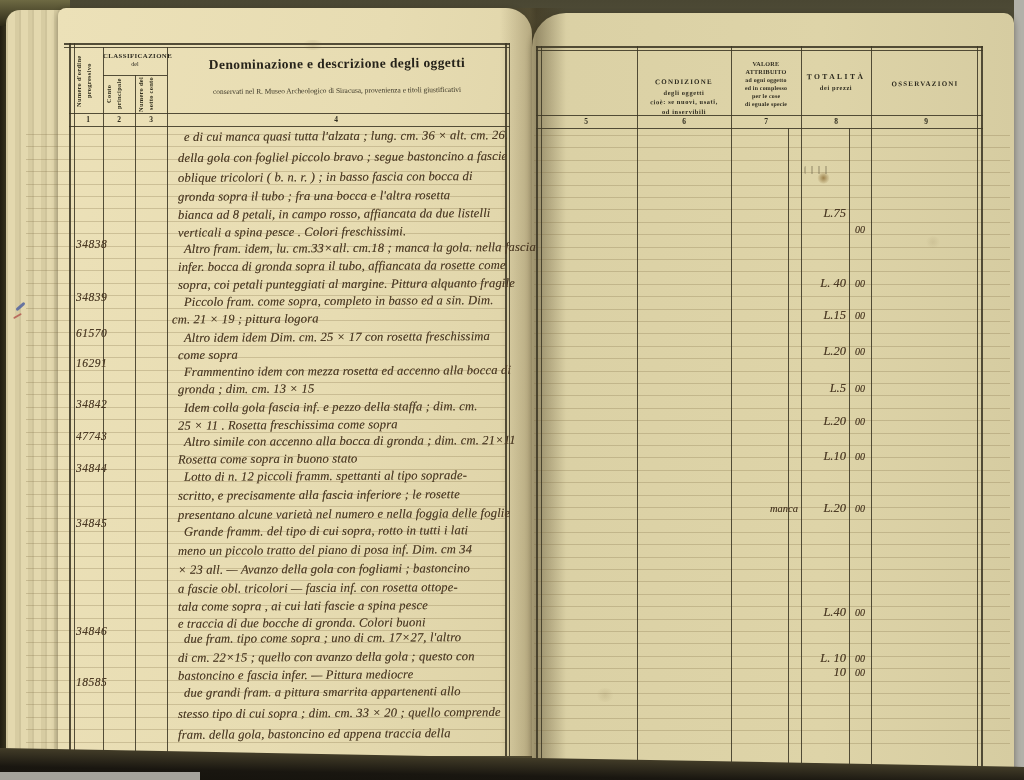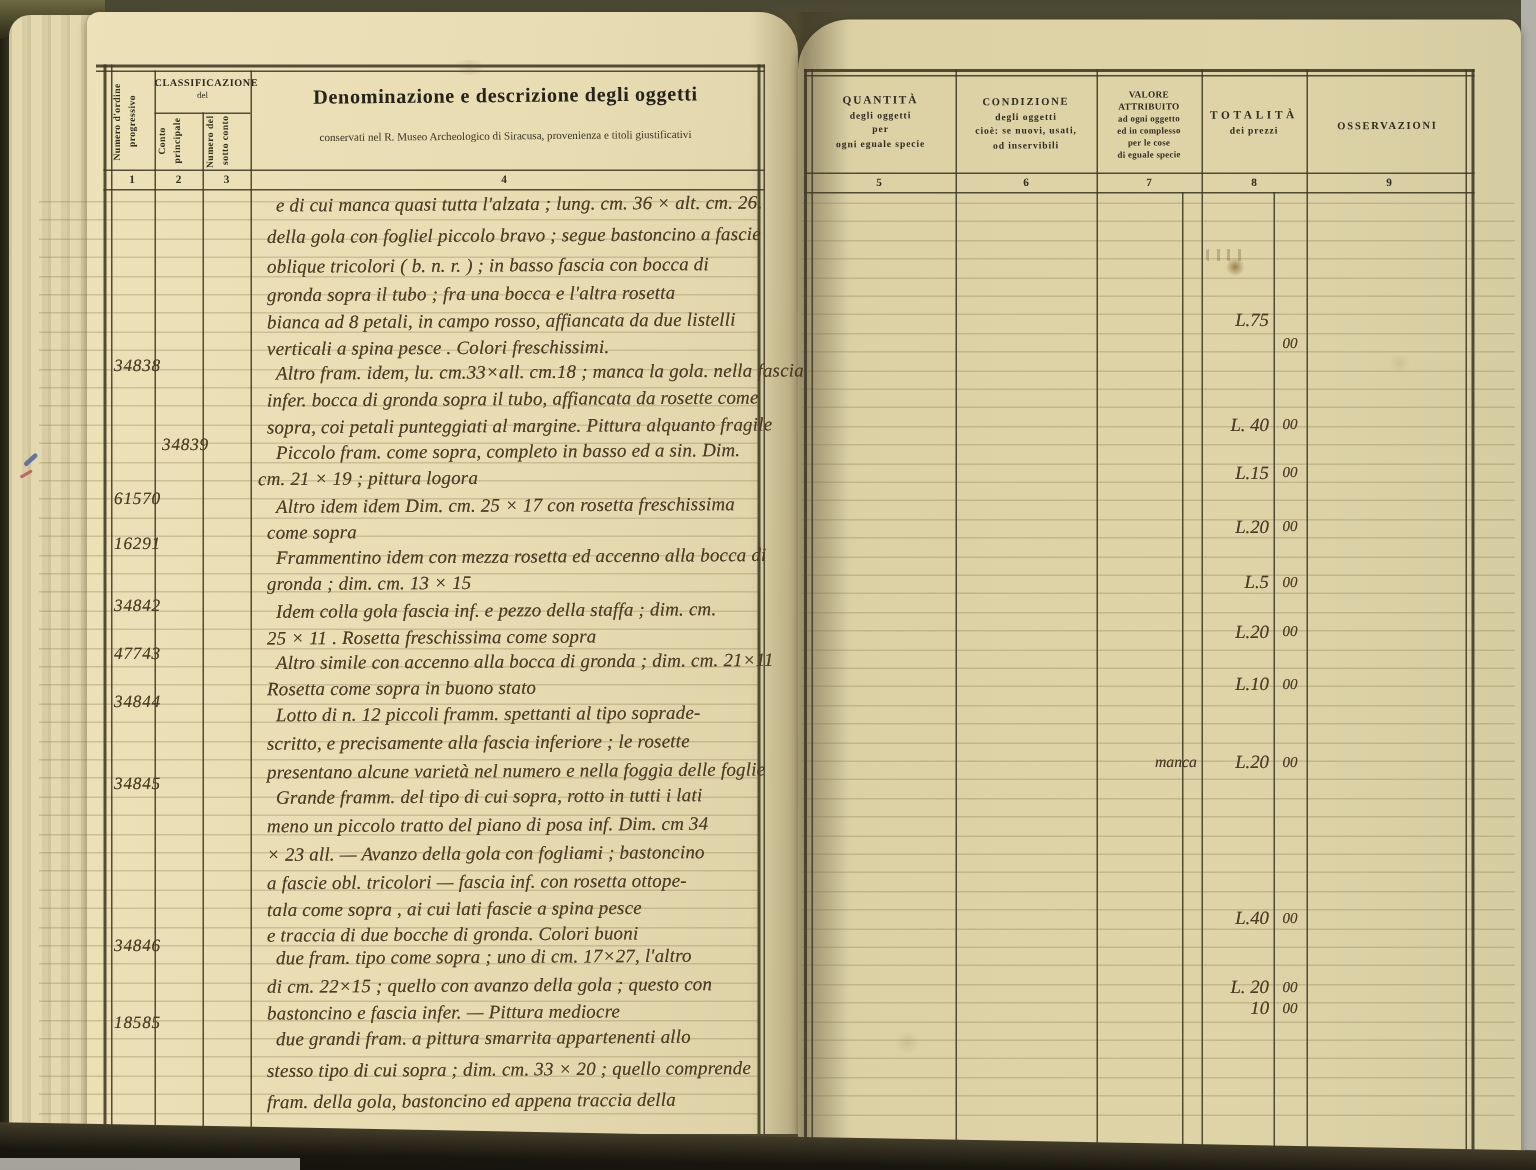--- a/index.html
+++ b/index.html
@@ -215,21 +215,21 @@
       <div class="colnum" style="left: 88px; top: 115px;">1</div>
       <div class="colnum" style="left: 119px; top: 115px;">2</div>
       <div class="colnum" style="left: 151px; top: 115px;">3</div>
       <div class="colnum" style="left: 336px; top: 115px;">4</div>
       <div class="colnum" style="left: 586px; top: 117px;">5</div>
       <div class="colnum" style="left: 684px; top: 117px;">6</div>
       <div class="colnum" style="left: 766px; top: 117px;">7</div>
       <div class="colnum" style="left: 836px; top: 117px;">8</div>
       <div class="colnum" style="left: 926px; top: 117px;">9</div>
       <div class="hw hw-num" style="left: 76px; top: 238px;">34838</div>
-      <div class="hw hw-num" style="left: 76px; top: 291px; padding-left: 32px;">34839</div>
+      <div class="hw hw-num" style="left: 76px; top: 291px;">34839</div>
       <div class="hw hw-num" style="left: 76px; top: 327px;">61570</div>
       <div class="hw hw-num" style="left: 76px; top: 357px;">16291</div>
       <div class="hw hw-num" style="left: 76px; top: 398px;">34842</div>
       <div class="hw hw-num" style="left: 76px; top: 430px;">47743</div>
       <div class="hw hw-num" style="left: 76px; top: 462px;">34844</div>
       <div class="hw hw-num" style="left: 76px; top: 517px;">34845</div>
       <div class="hw hw-num" style="left: 76px; top: 625px;">34846</div>
       <div class="hw hw-num" style="left: 76px; top: 676px;">18585</div>
       <div class="hw hw-line" style="left: 184px; top: 129px;">e di cui manca quasi tutta l'alzata ; lung. cm. 36 × alt. cm. 26.</div>
       <div class="hw hw-line" style="left: 178px; top: 150px;">della gola con fogliel piccolo bravo ; segue bastoncino a fascie</div>
@@ -277,41 +277,35 @@
       <div class="hw price-cents" style="left: 851px; top: 383px;">00</div>
       <div class="hw price-lire" style="left: 792px; top: 414px;">L.20</div>
       <div class="hw price-cents" style="left: 851px; top: 416px;">00</div>
       <div class="hw price-lire" style="left: 792px; top: 449px;">L.10</div>
       <div class="hw price-cents" style="left: 851px; top: 451px;">00</div>
       <div class="hw price-prefix" style="left: 770px; top: 503px;">manca</div>
       <div class="hw price-lire" style="left: 792px; top: 501px;">L.20</div>
       <div class="hw price-cents" style="left: 851px; top: 503px;">00</div>
       <div class="hw price-lire" style="left: 792px; top: 605px;">L.40</div>
       <div class="hw price-cents" style="left: 851px; top: 607px;">00</div>
-      <div class="hw price-lire" style="left: 792px; top: 651px;">L. 20</div>
+      <div class="hw price-lire" style="left: 792px; top: 651px;">L. 10</div>
       <div class="hw price-cents" style="left: 851px; top: 653px;">00</div>
       <div class="hw price-lire" style="left: 792px; top: 665px;">10</div>
       <div class="hw price-cents" style="left: 851px; top: 667px;">00</div>
     </div>
 
   <div class="abs rot" style="left:74px;top:50px;width:29px;height:62px;">Numero d'ordine progressivo</div>
   <div class="abs cls-top" style="left:103px;top:52px;width:64px;">CLASSIFICAZIONE</div>
   <div class="abs cls-del" style="left:103px;top:61px;width:64px;">del</div>
   <div class="abs rot" style="left:104px;top:76px;width:30px;height:36px;">Conto principale</div>
   <div class="abs rot" style="left:136px;top:76px;width:30px;height:36px;">Numero del sotto conto</div>
   <div class="abs den-title" style="left:172px;top:56px;width:330px;">Denominazione e descrizione degli oggetti</div>
   <div class="abs den-sub" style="left:172px;top:86px;width:330px;">conservati nel R. Museo Archeologico di Siracusa, provenienza e titoli giustificativi</div>
 
-  <div class="rh-cell" style="left:540px;top:62px;width:94px;">
-    <div class="rh-l1">QUANTITÀ</div>
-    <div class="rh-ln">degli oggetti</div>
-    <div class="rh-ln">per</div>
-    <div class="rh-ln">ogni eguale specie</div>
-  </div>
-  <div class="rh-cell" style="left:639px;top:64px;width:90px;">
+  <div class="rh-cell" style="left:639px;top:78px;width:90px;">
     <div class="rh-l1" style="font-size:7px;">CONDIZIONE</div>
     <div class="rh-ln">degli oggetti</div>
     <div class="rh-ln">cioè: se nuovi, usati,</div>
     <div class="rh-ln">od inservibili</div>
   </div>
   <div class="rh-cell" style="left:733px;top:60px;width:66px;">
     <div class="rh-sm" style="font-size:6.2px;">VALORE ATTRIBUITO</div>
     <div class="rh-sm">ad ogni oggetto</div>
     <div class="rh-sm">ed in complesso</div>
     <div class="rh-sm">per le cose</div>

